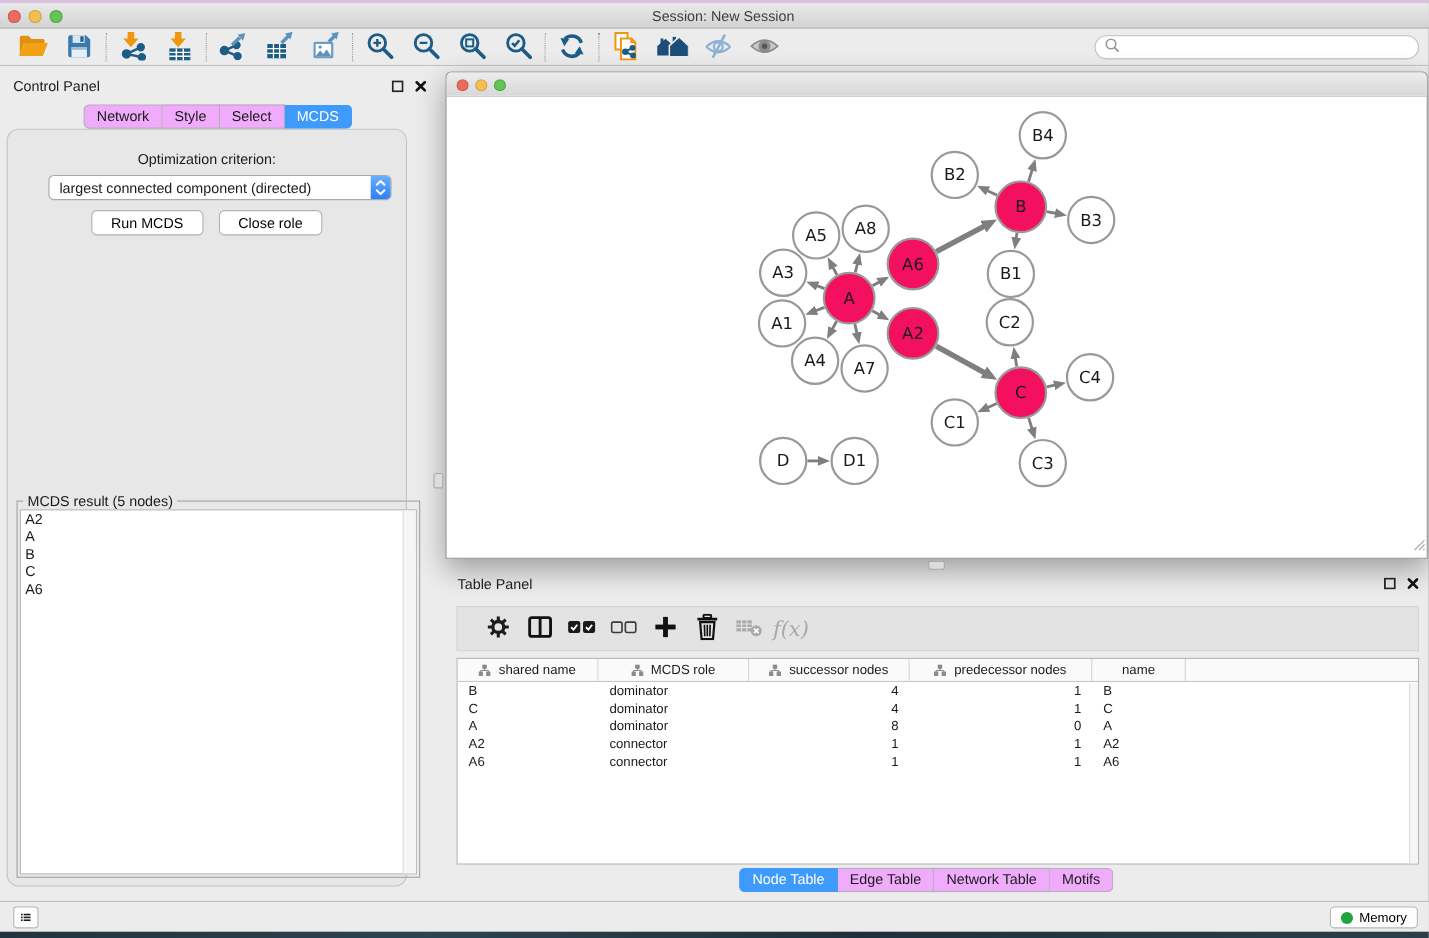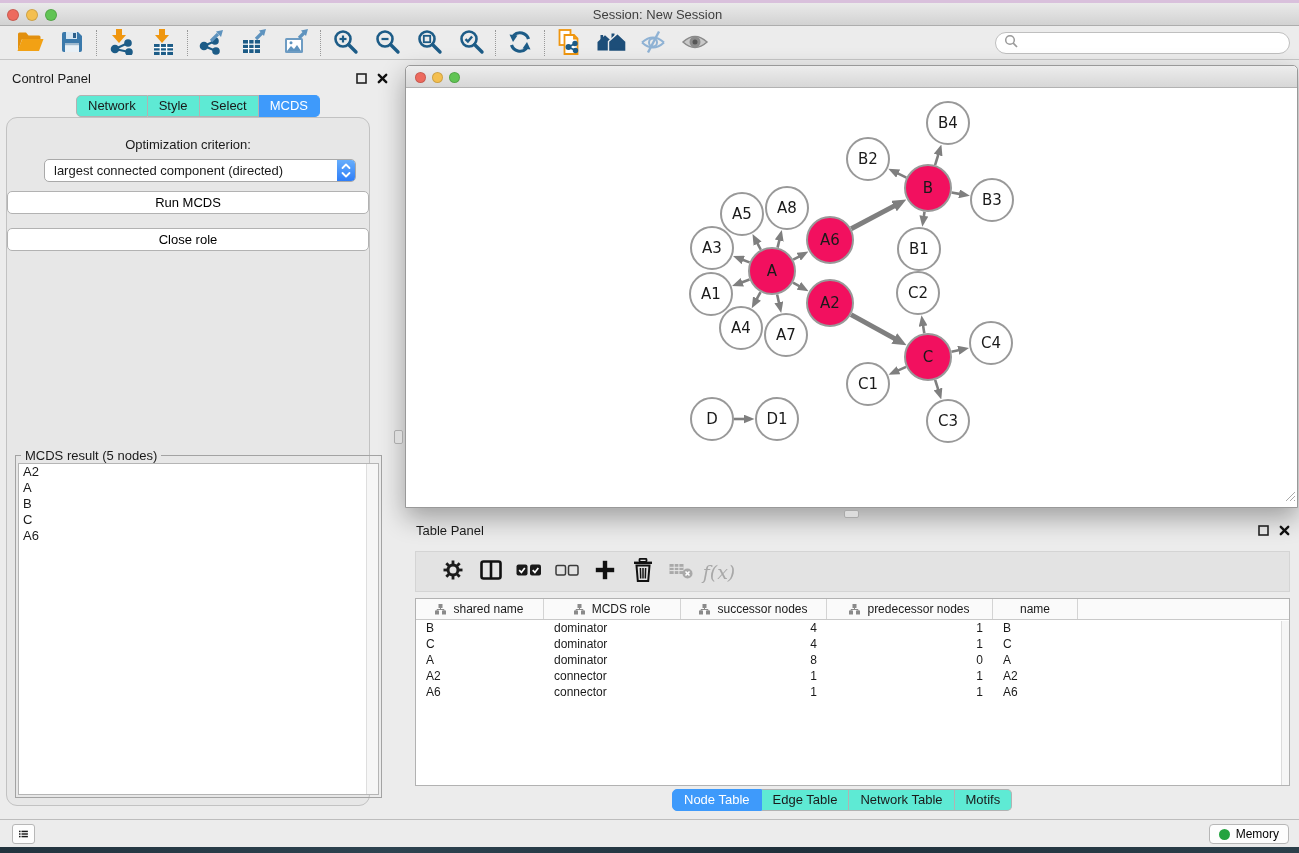--- a/index.html
+++ b/index.html
@@ -28,34 +28,34 @@
     border-radius:11px;display:flex;align-items:center;padding:0 8px;gap:5px;}
   .tb-search input{border:none;outline:none;background:transparent;flex:1;font-size:12px;
     font-family:"Liberation Sans",sans-serif;}
   
   .cp-header{position:absolute;left:6px;top:67px;width:384px;height:24px;}
   .cp-header .ttl{position:absolute;left:6px;top:4px;font-size:13px;}
   .panel-btns{position:absolute;right:2px;top:5px;display:flex;gap:9px;align-items:center;}
   .panel-btn{background:none;border:none;padding:0;width:12px;height:12px;display:flex;
     align-items:center;justify-content:center;}
   .seg-tabs{display:flex;}
-  .seg{height:22px;line-height:20px;padding:0 11px;background:#5eead4;border:1px solid #b2b2b2;
+  .seg{height:22px;line-height:20px;padding:0 11px;background:#f0abfc;border:1px solid #b2b2b2;
     border-left:none;font-size:13px;text-align:center;}
   .seg:first-child{border-left:1px solid #b2b2b2;border-radius:5px 0 0 5px;}
   .seg:last-child{border-radius:0 5px 5px 0;}
   .seg.sel{background:#3e9afb;border-color:#3e9afb;color:#fff;}
   .cp-tabs{position:absolute;left:76px;top:95px;z-index:3;}
   .cp-body{position:absolute;left:6px;top:117px;width:364px;height:689px;background:#e7e7e7;
     border:1px solid #c2c2c2;border-radius:11px;}
   .opt-label{position:absolute;top:19px;left:0;right:0;text-align:center;font-size:13px;}
   .opt-select{position:absolute;left:37px;top:41px;width:312px;height:23px;background:#fff;
     border:1px solid #a9a9a9;border-radius:5px;font-size:13px;line-height:21px;padding-left:9px;}
   .opt-stepper{position:absolute;right:0;top:0;width:18px;height:21px;
     background:linear-gradient(#67aefc,#2f7ef8);border-radius:0 4px 4px 0;}
-  .cp-buttons{position:absolute;top:73px;left:0;right:0;display:flex;justify-content:center;gap:14px;flex-direction:column;}
+  .cp-buttons{position:absolute;top:73px;left:0;right:0;display:flex;justify-content:center;gap:14px;}
   .mac-btn{height:23px;padding:0 17px;background:#fff;border:1px solid #b2b2b2;border-radius:5px;
     font-size:13px;font-family:"Liberation Sans",sans-serif;}
   .result-box{position:absolute;left:8px;top:337px;width:367px;height:343px;border:1px solid #a3a3a3;}
   .result-box legend,.result-legend{position:absolute;top:-8px;left:5px;background:#e7e7e7;
     padding:0 4px;font-size:13px;}
   .result-list{position:absolute;top:7px;left:2px;right:2px;bottom:2px;background:#fff;
     border:1px solid #b5b5b5;overflow:hidden;}
   .result-scroll{position:absolute;top:0;right:0;bottom:0;width:12px;background:#f6f6f6;
     border-left:1px solid #dedede;}
   .result-item{height:16px;line-height:16px;font-size:13px;padding-left:4px;}

